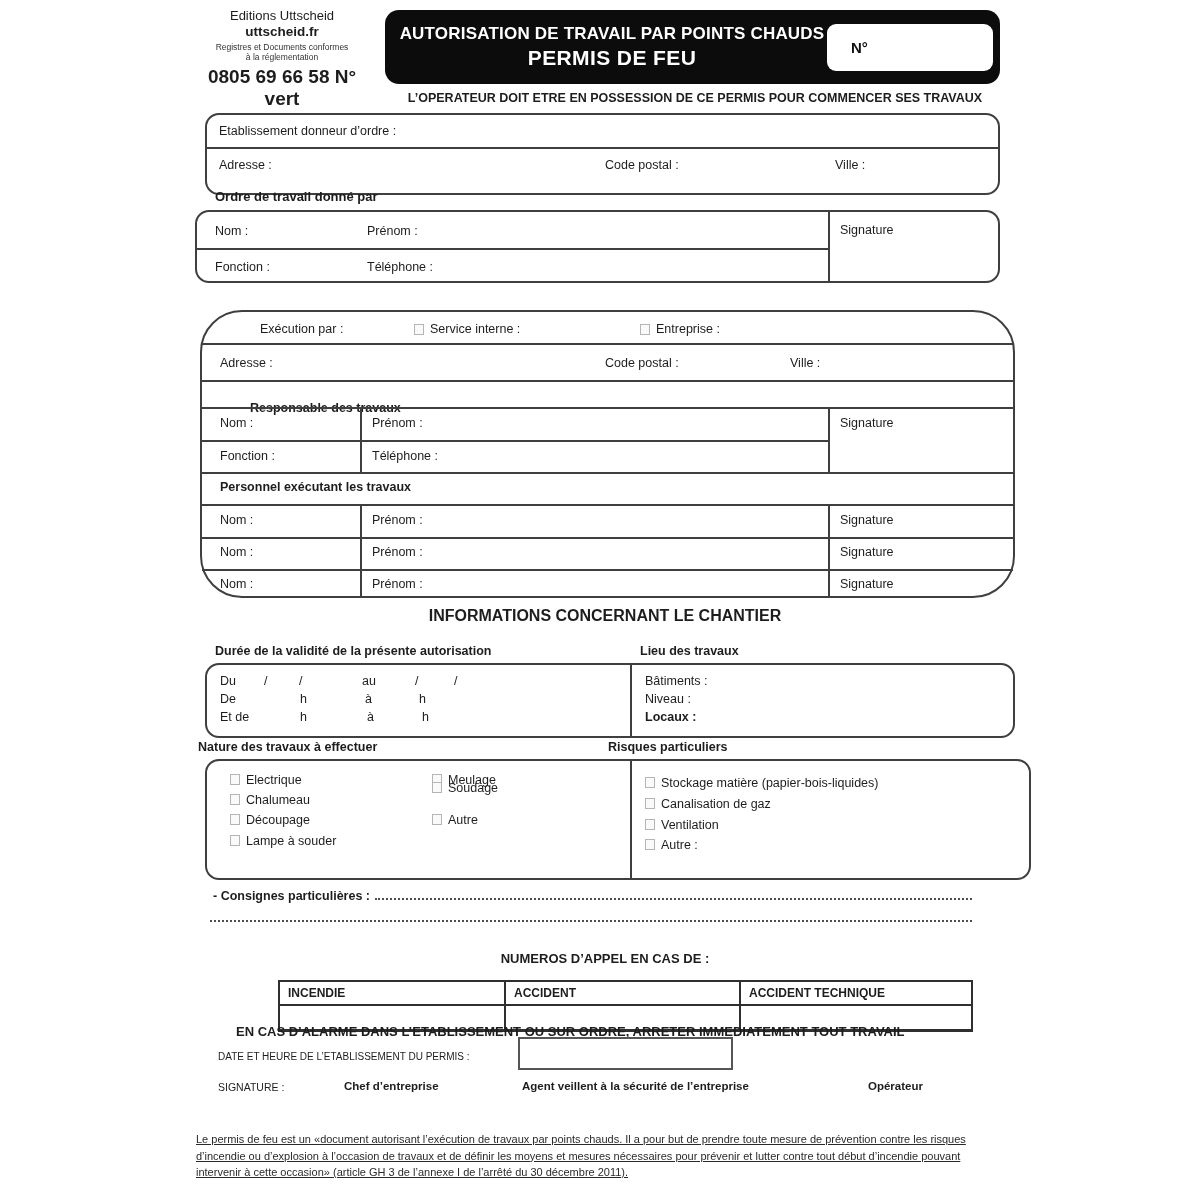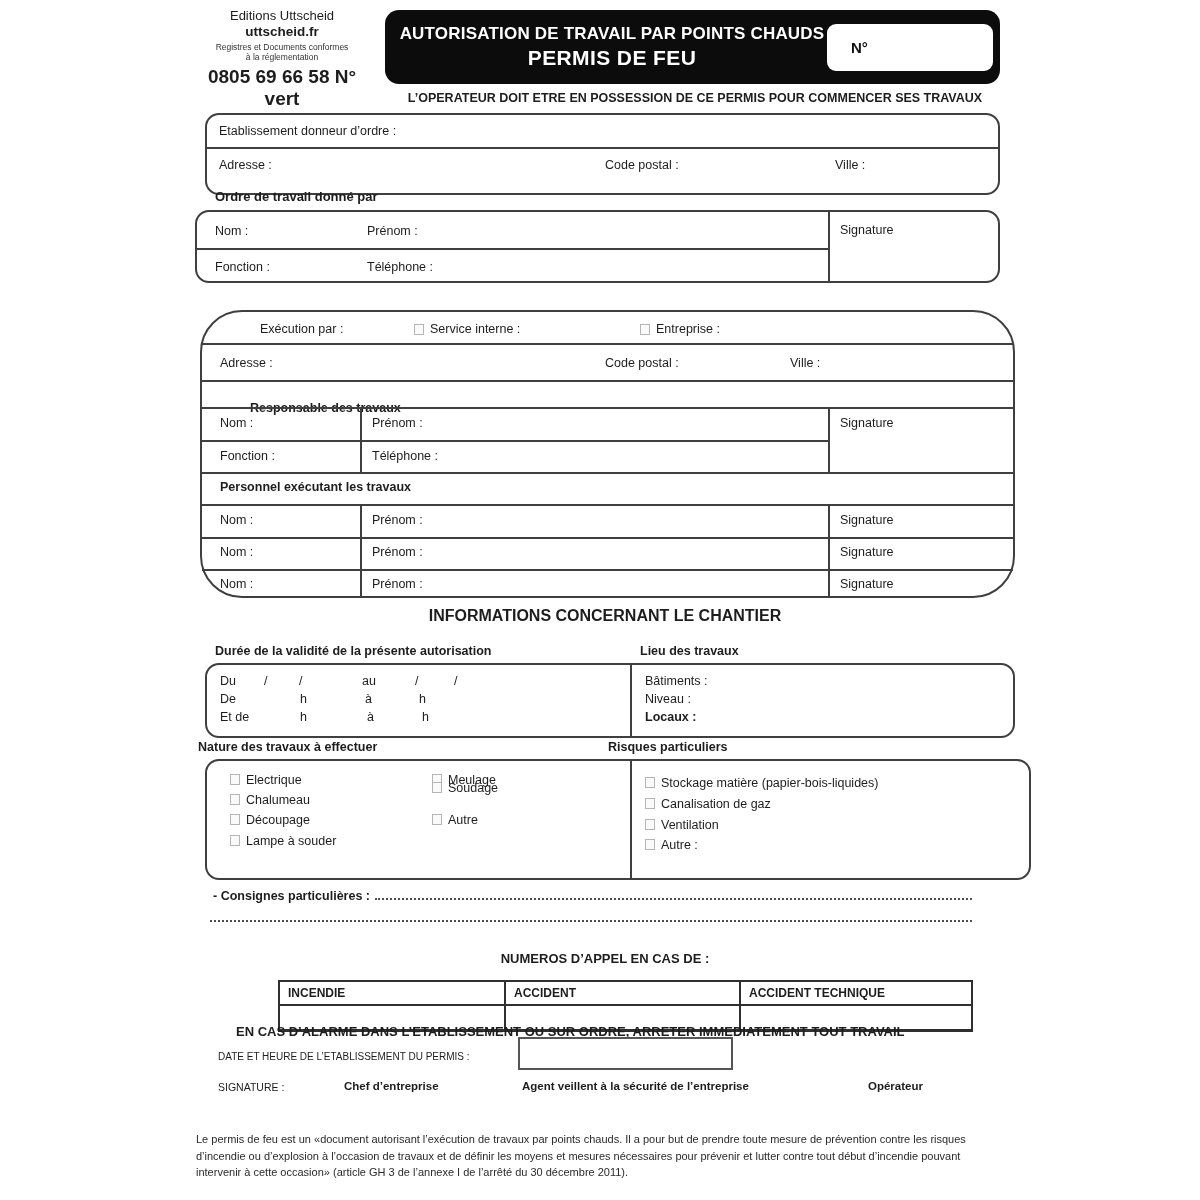--- a/index.html
+++ b/index.html
@@ -17,21 +17,21 @@
   .dotline { border-bottom:2px dotted #4f4f4f; }
   .banner { position:absolute; left:385px; top:10px; width:615px; height:74px; background:#0c0c0c; border-radius:14px; display:flex; align-items:center; }
   .banner-titles { flex:1; text-align:center; color:#ffffff; padding-left:12px; }
   .banner-line1 { font-size:17px; font-weight:bold; letter-spacing:.2px; }
   .banner-line2 { font-size:21px; font-weight:bold; letter-spacing:.4px; margin-top:2px; }
   .numbox { width:166px; height:47px; background:#ffffff; border-radius:9px; margin-right:7px; display:flex; align-items:center; padding-left:24px; font-weight:bold; font-size:15px; color:#111; }
   .phone-table { position:absolute; left:278px; top:980px; width:695px; border:2px solid #2f2f2f; border-bottom-width:3px; display:grid; grid-template-columns:224px 235px 1fr; }
   .phone-hcell { font-weight:bold; font-size:12px; line-height:22px; padding-left:8px; border-bottom:2px solid #2f2f2f; white-space:nowrap; }
   .phone-cell { height:23px; }
   .bl { border-left:2px solid #2f2f2f; }
-  .footer-text { position:absolute; left:196px; top:1131px; width:800px; font-size:11px; line-height:1.5; color:#2a2a2a; }
+  .footer-text { position:absolute; left:196px; top:1131px; width:800px; font-size:11px; line-height:1.5; color:#2a2a2a;text-decoration:underline; }
 </style>
 </head>
 <body>
 
 <div class="page">
 
   <div class="abs" style="left:198px; top:8px; width:168px; text-align:center;">
     <div style="font-size:13px;">Editions Uttscheid</div>
     <div class="b" style="font-size:13.5px; margin-top:1px;">uttscheid.fr</div>
     <div style="font-size:8.5px; margin-top:3px; color:#333;">Registres et Documents conformes</div>

